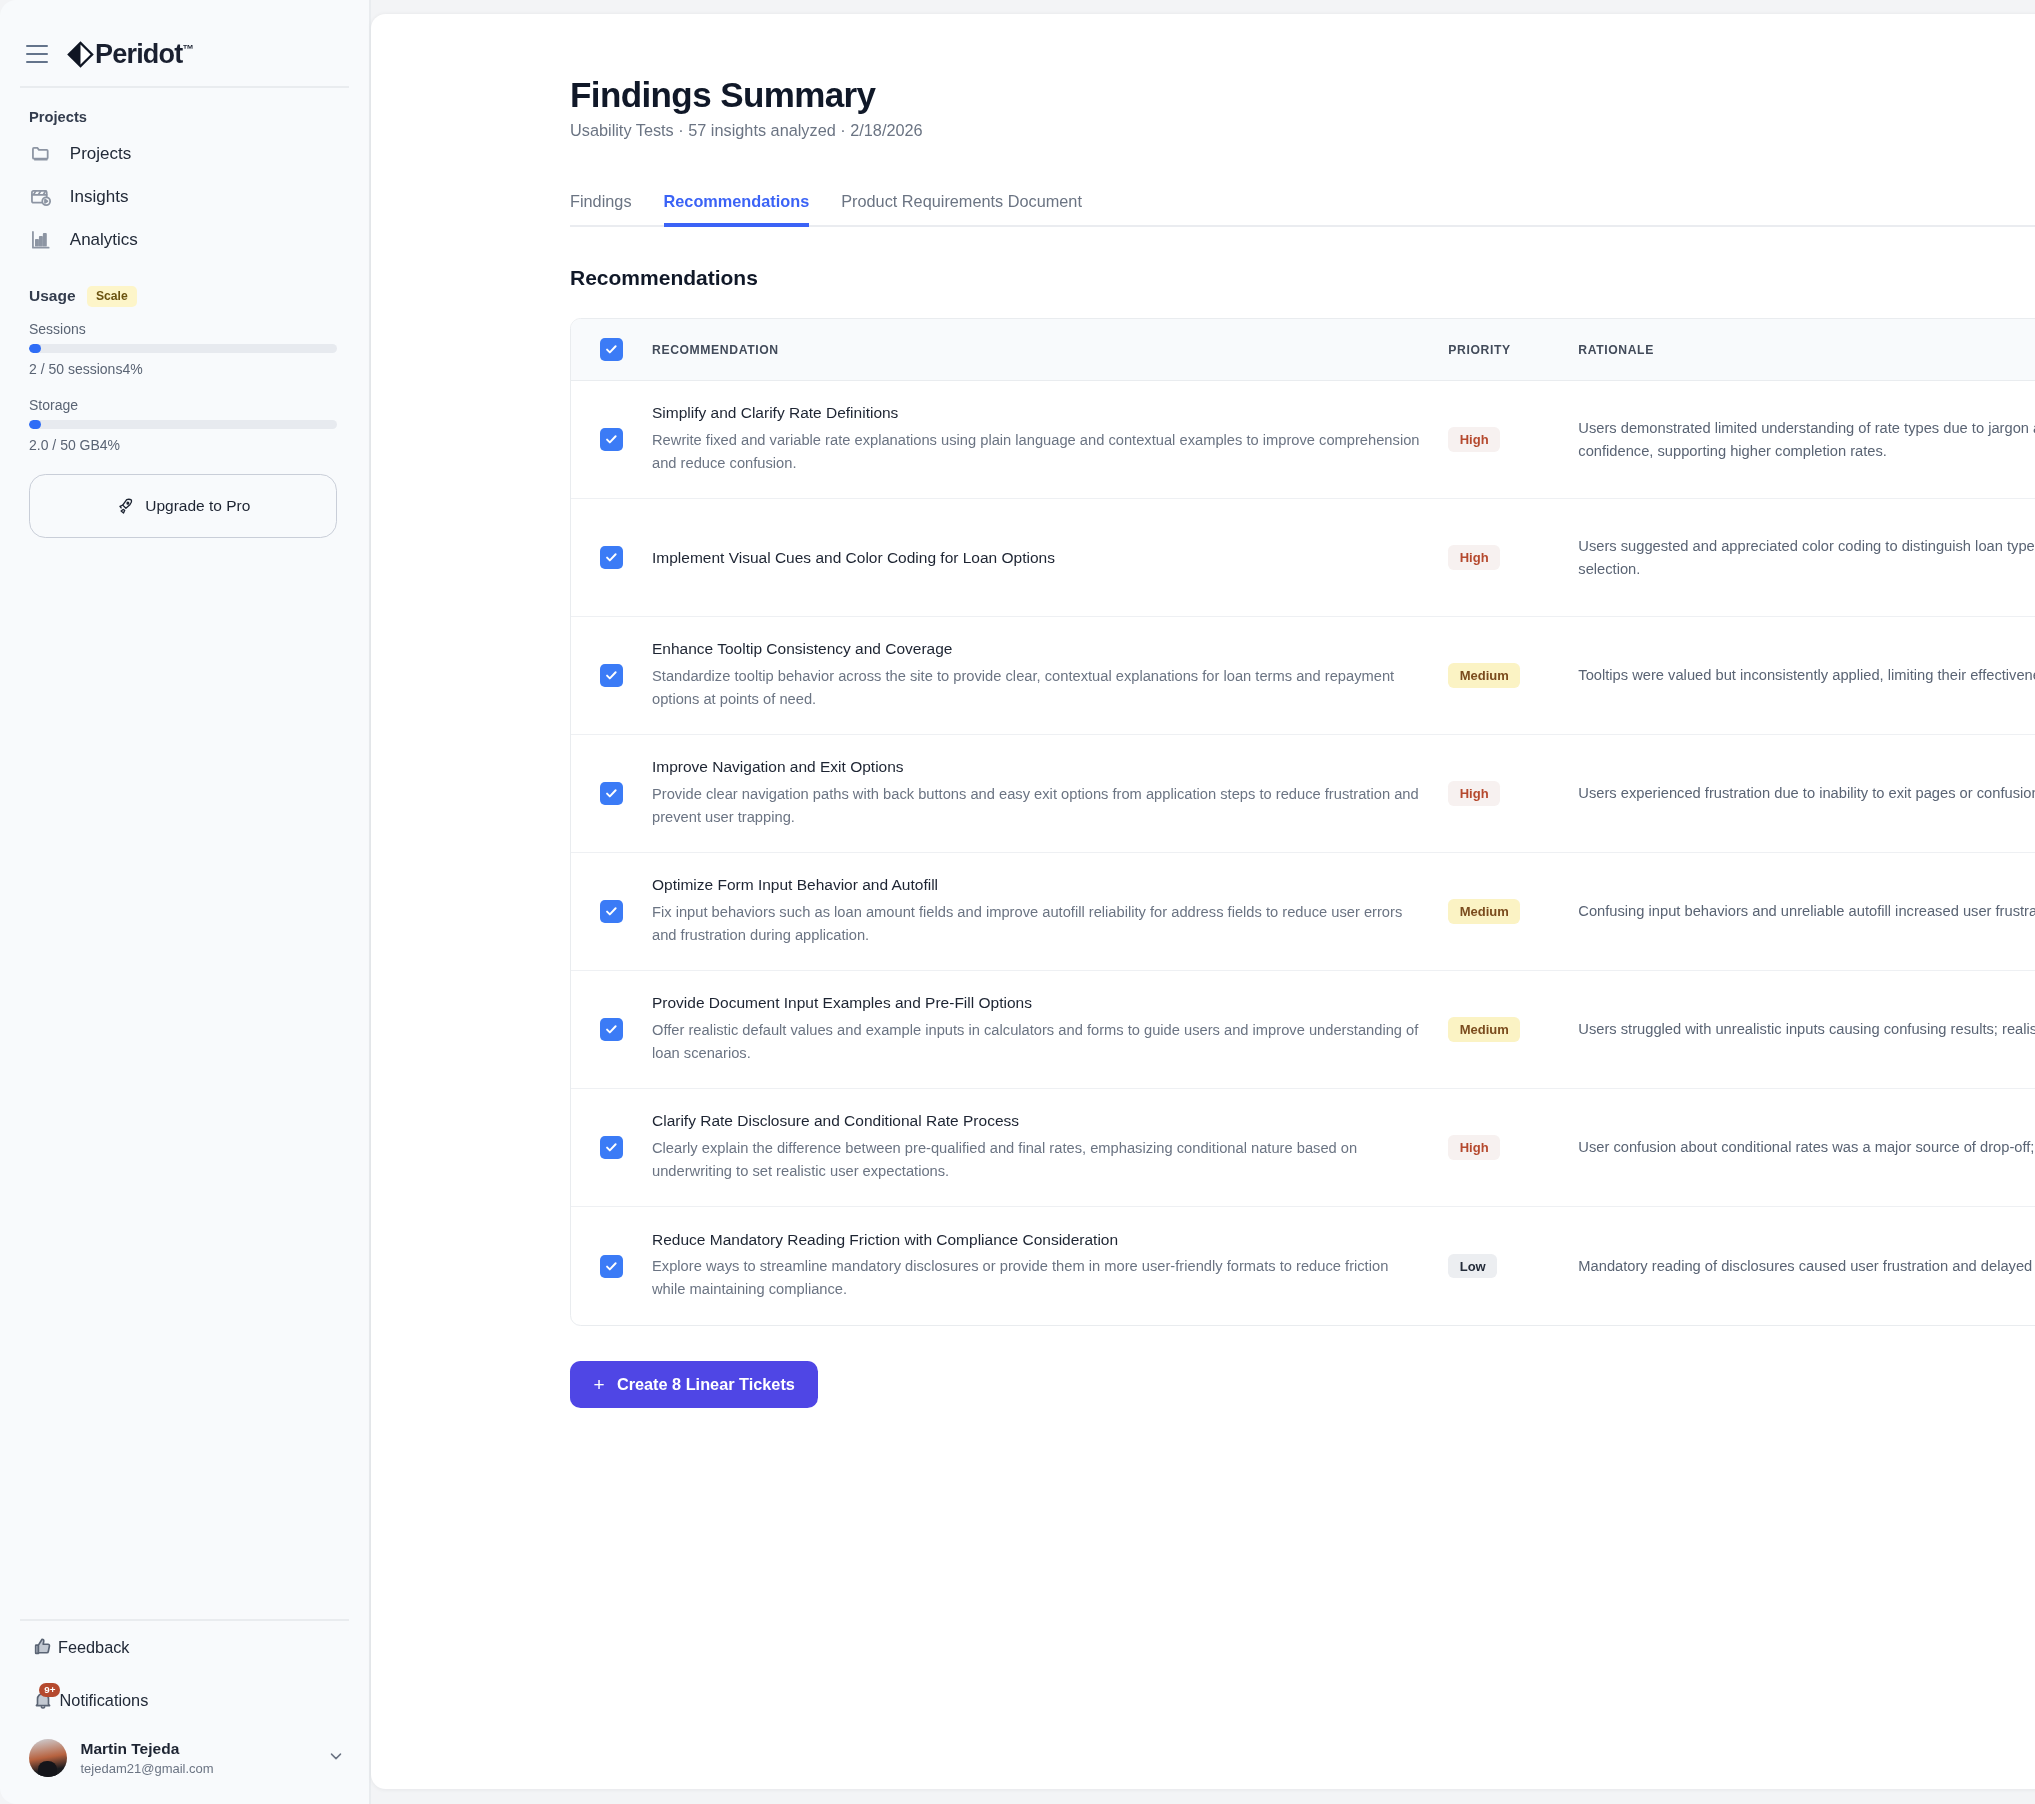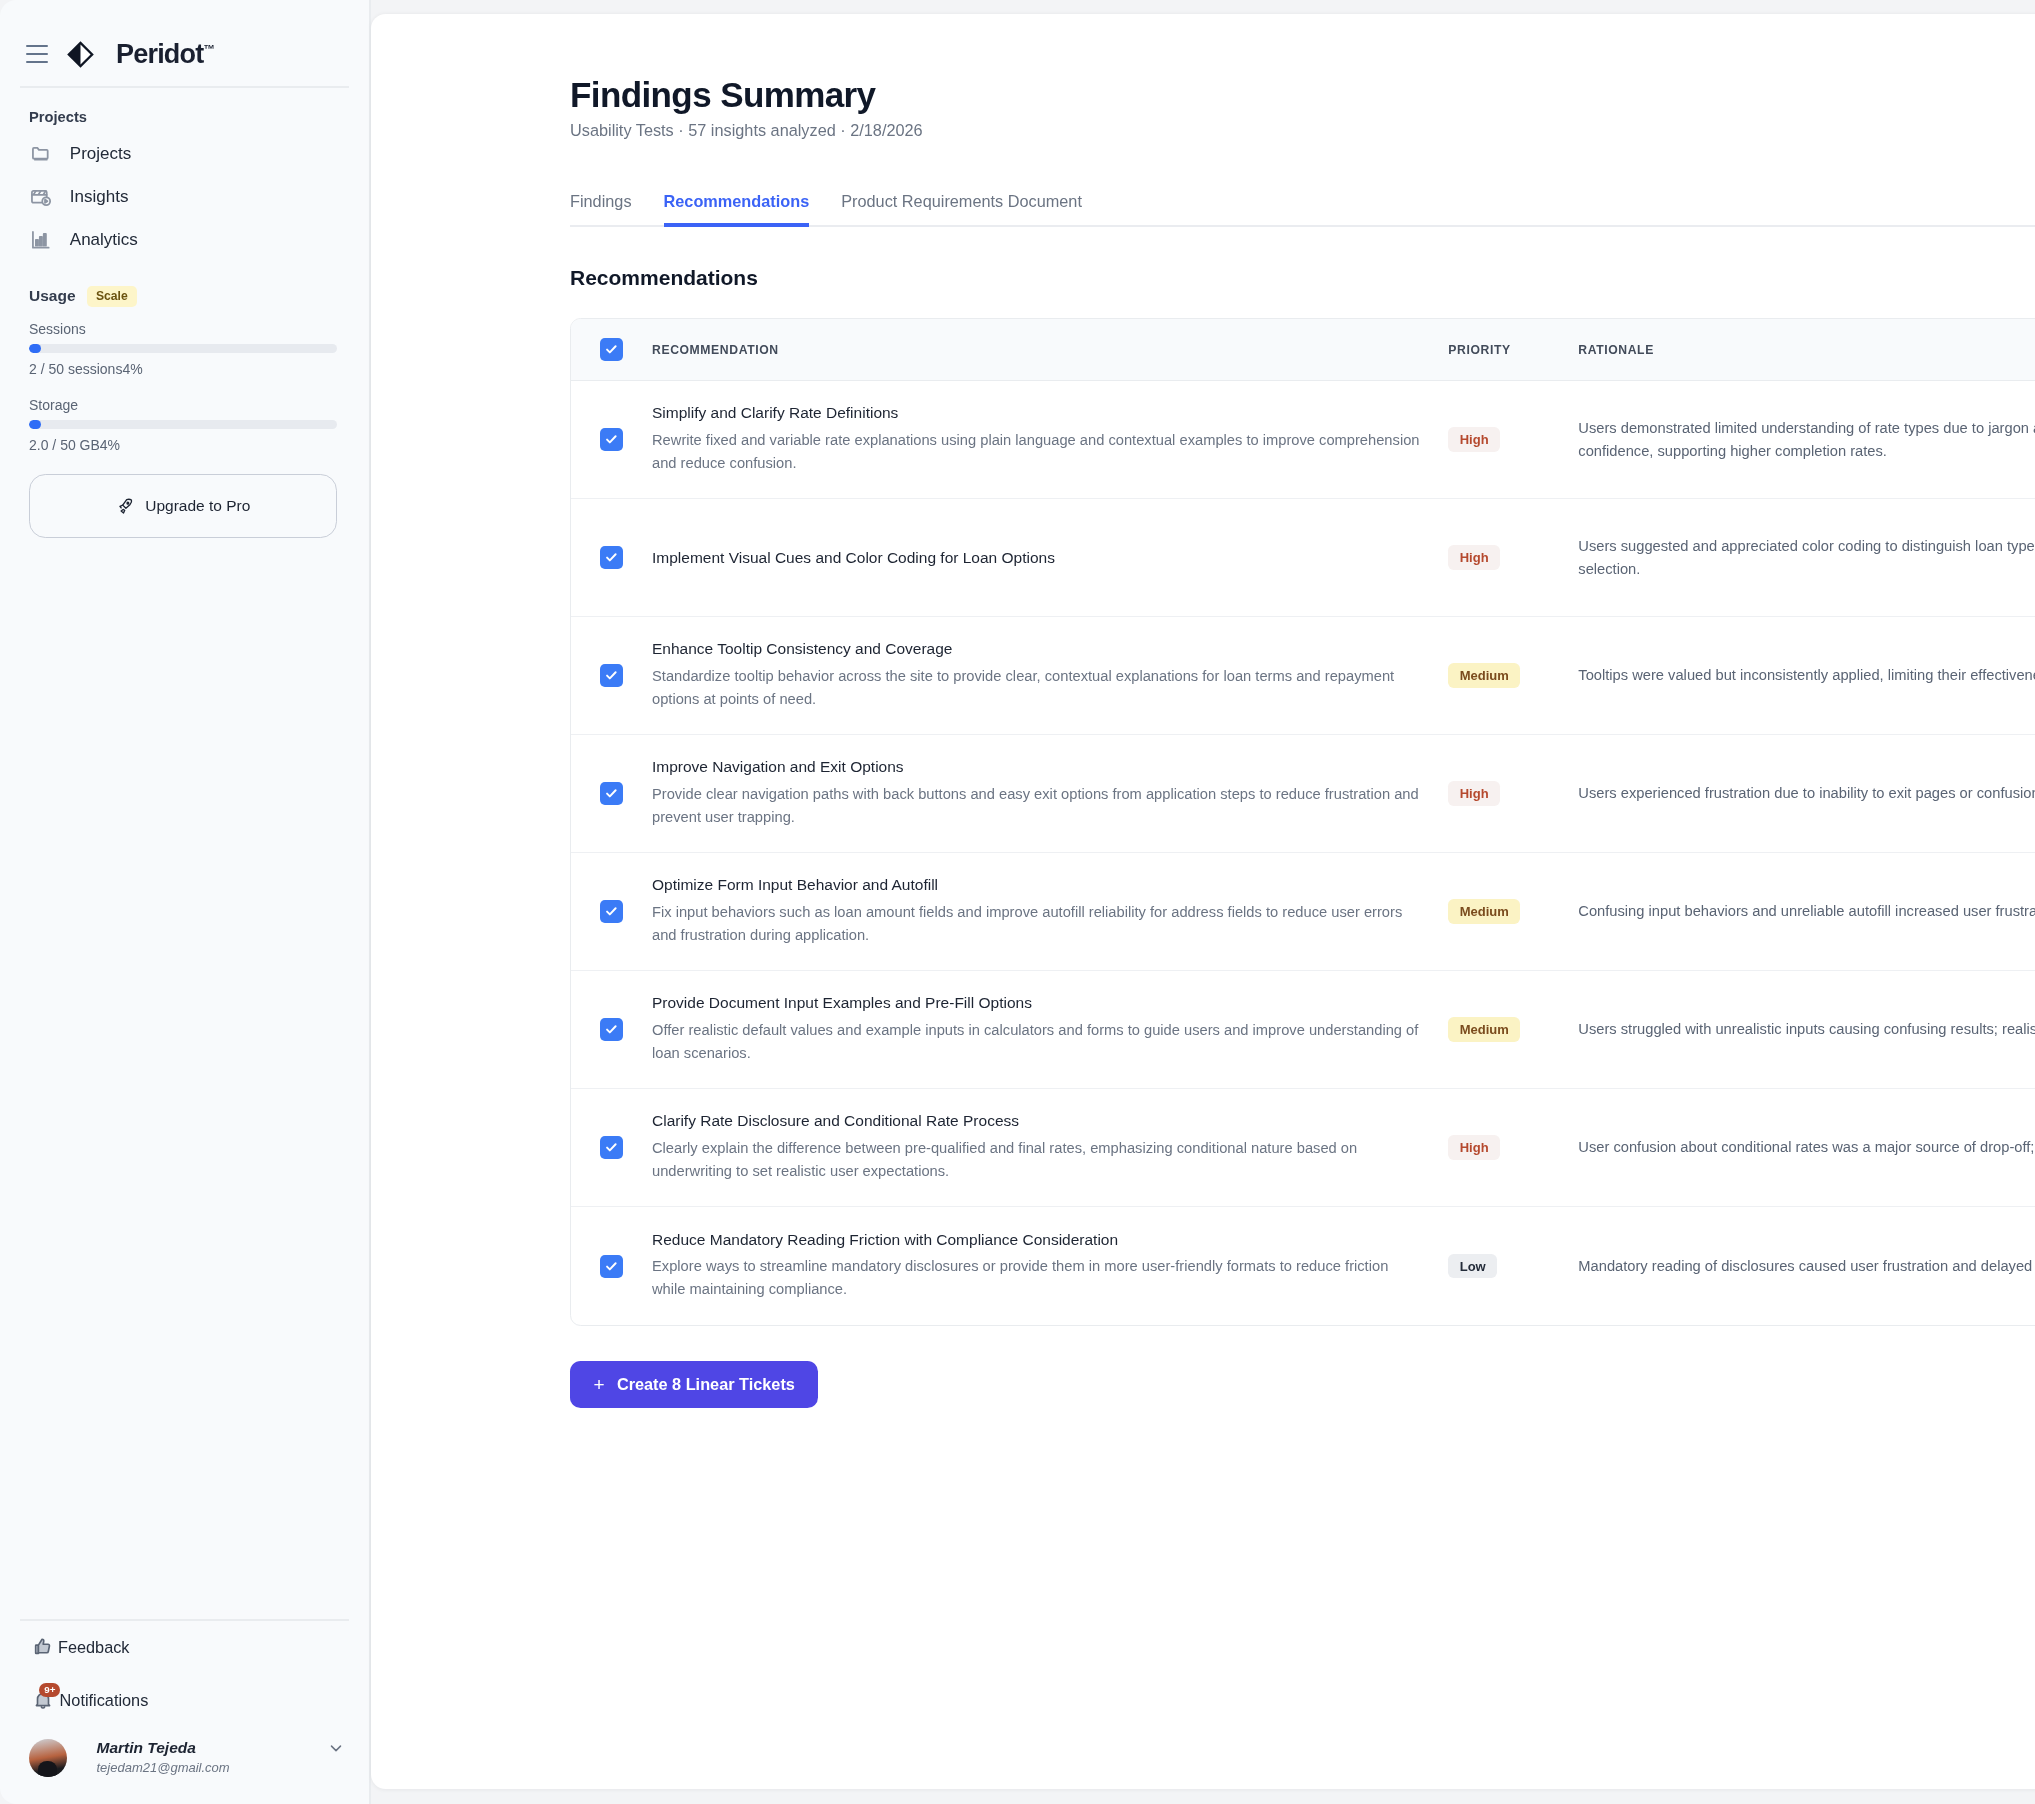--- a/index.html
+++ b/index.html
@@ -30,21 +30,21 @@
     flex: 0 0 371px;
   }
   .brand-row {
     display: flex; align-items: center;
     gap: 18px;
     padding: 32px 0 0 26px;
     height: 76px;
   }
   .hamburger { width: 22px; height: 19px; display: flex; flex-direction: column; justify-content: space-between; cursor: pointer; }
   .hamburger i { display:block; height: 2.8px; background: #64748b; border-radius: 1.6px; }
-  .brand-logo { display: flex; align-items: center; gap: 21px; }
+  .brand-logo { display: flex; align-items: center; gap: 0; }
   .diamond { width: 29px; height: 29px; position: relative; }
   .diamond svg { display: block; }
   .brand-name {
     font-size: 27px; font-weight: 700; color: #1a2030;
     letter-spacing: -0.8px; position: relative;
   }
   .brand-tm { font-size: 11.4px; font-weight: 700; vertical-align: super; color:#1a2030; }
 
   .sb-divider { height: 2px; background: #e9ecef; margin: 9.8px 20.4px 0 20.4px; }
 
@@ -100,22 +100,22 @@
   .foot-item .flabel { font-size: 16.3px; color: #222a38; }
   .bell-wrap { position: relative; width: 23.6px; height: 23.6px; }
   .bell-badge {
     position: absolute; top: -5.7px; left: 7.3px;
     background: #b5492e; color:#fff;
     font-size: 9.8px; font-weight: 700;
     border-radius: 407px; padding: 1.2px 4.9px;
     line-height: 1.25;
   }
   .user-row {
-    display:flex; gap: 30px;
-    padding: 12.2px 24.4px 27px 28.5px; cursor: pointer; font-style: italic;
+    display:flex; align-items:center; gap: 14px;
+    padding: 12.2px 24.4px 27px 28.5px; cursor: pointer;
   }
   .avatar {
     width: 38px; height:38px; border-radius:50%;
     background: linear-gradient(170deg,#cfd5dc 0%,#b7623f 48%,#1b1b1f 78%);
     flex: 0 0 38px; overflow:hidden; position:relative;
   }
   .avatar::after {
     content:''; position:absolute; left:26%; bottom:0; width:48%; height:42%;
     background:#15151a; border-radius:50% 50% 0 0;
   }

